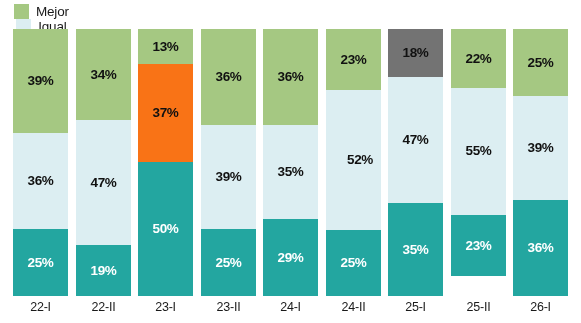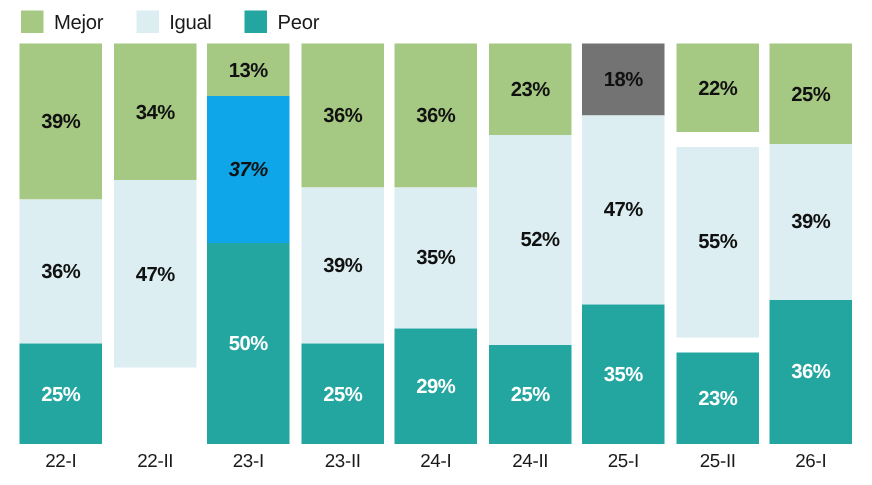--- a/index.html
+++ b/index.html
@@ -17,20 +17,21 @@
 
   
   #legend {
     position: absolute;
     left: 14px;
     top: 4px;
     height: 20px;
     display: flex;
     align-items: center;
     gap: 0;
+    flex-direction: column;
   }
   .legend-item {
     display: flex;
     align-items: center;
     margin-right: 22px;
   }
   .legend-swatch {
     width: 15px;
     height: 15px;
     flex: 0 0 auto;
@@ -131,26 +132,29 @@
         <span class="seg-label">25%</span>
       </div>
     </div>
     <div class="bar" style="left: 76px; text-align: right;">
       <div class="seg seg-mejor" style="height: 90.78px; background: rgb(165, 200, 130);">
         <span class="seg-label">34%</span>
       </div>
       <div class="seg seg-igual" style="height: 125.49px; background: rgb(220, 238, 242);">
         <span class="seg-label">47%</span>
       </div>
+      <div class="seg seg-peor" style="height: 50.73px; background: rgb(35, 166, 160);">
+        <span class="seg-label">19%</span>
+      </div>
     </div>
     <div class="bar" style="left: 138px;">
       <div class="seg seg-mejor" style="height: 34.71px; background: rgb(165, 200, 130);">
         <span class="seg-label">13%</span>
       </div>
-      <div class="seg seg-igual" style="height: 98.79px; background: #0ea5e9; font-style: italic;">
+      <div class="seg seg-igual" style="height: 98.79px; background: #f97316;">
         <span class="seg-label">37%</span>
       </div>
       <div class="seg seg-peor" style="height: 133.5px; background: rgb(35, 166, 160);">
         <span class="seg-label">50%</span>
       </div>
     </div>
     <div class="bar" style="left: 201px;">
       <div class="seg seg-mejor" style="height: 96.12px; background: rgb(165, 200, 130);">
         <span class="seg-label">36%</span>
       </div>
@@ -187,21 +191,21 @@
       <div class="seg seg-mejor" style="height: 48.06px; background: #737373;">
         <span class="seg-label">18%</span>
       </div>
       <div class="seg seg-igual" style="height: 125.49px; background: rgb(220, 238, 242);">
         <span class="seg-label">47%</span>
       </div>
       <div class="seg seg-peor" style="height: 93.45px; background: rgb(35, 166, 160);">
         <span class="seg-label">35%</span>
       </div>
     </div>
-    <div class="bar" style="left: 451px; justify-content: space-between;">
+    <div class="bar" style="left: 451px;">
       <div class="seg seg-mejor" style="height: 58.74px; background: rgb(165, 200, 130);">
         <span class="seg-label">22%</span>
       </div>
       <div class="seg seg-igual" style="height: 127px; background: rgb(220, 238, 242);">
         <span class="seg-label">55%</span>
       </div>
       <div class="seg seg-peor" style="height: 61.41px; background: rgb(35, 166, 160);">
         <span class="seg-label">23%</span>
       </div>
     </div>

